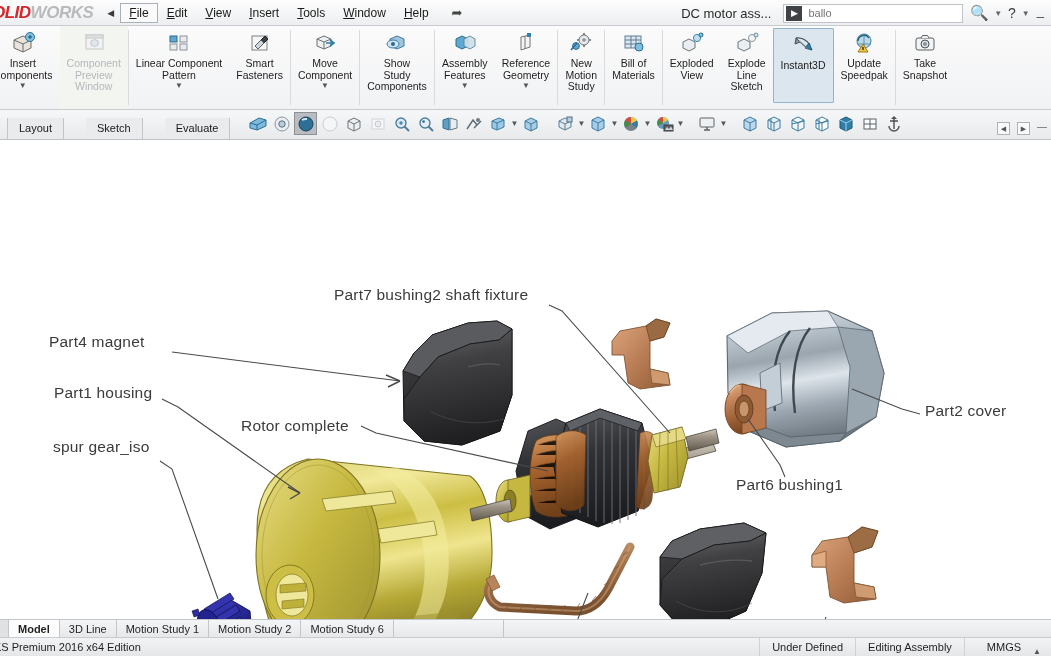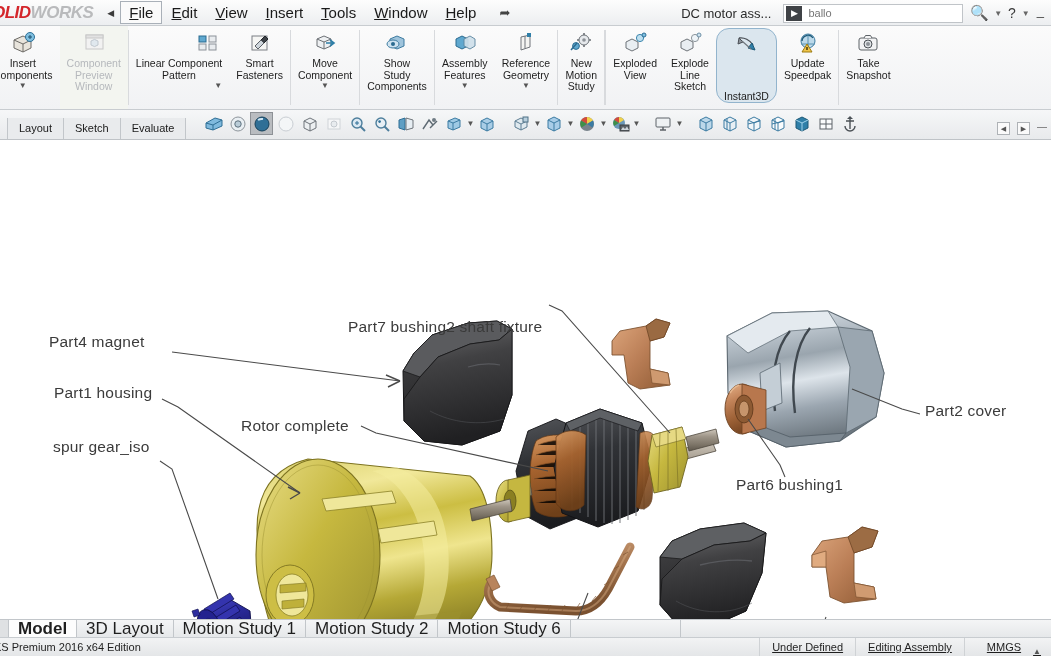--- a/index.html
+++ b/index.html
@@ -31,21 +31,21 @@
   }
   .sw-logo .a { color:#d4262b; }
   .sw-logo .b { color:#b9babc; }
   .nav-back {
     width:15px; height:20px; margin-left:4px;
     display:flex; align-items:center; justify-content:center;
     color:#3a3a3a; font-size:9px;
   }
   .menubar { display:flex; align-items:center; margin-left:2px; }
   .menuitem {
-    padding:3px 9px; font-size:15px; color:#1a1a1a; cursor:default;
+    padding:3px 9px; font-size:12px; color:#1a1a1a; cursor:default;
     white-space:nowrap;
   }
   .menuitem.boxed { border:1px solid #a9b0b8; background:#fafafa; padding:2px 8px; }
   .menuitem u { text-decoration:underline; }
   .pin-icon { margin-left:14px; color:#444; font-size:13px; display:flex; align-items:center; }
   .title-right {
     position:absolute; right:0; top:0; height:26px;
     display:flex; align-items:center; gap:0px; padding-right:4px;
   }
   .doc-title { font-size:13px; color:#2b2b2b; margin-right:12px; white-space:nowrap; }
@@ -76,32 +76,31 @@
     display:flex; align-items:stretch;
     position:relative;
   }
   .rsep { width:1px; background:#d8dadd; margin:4px 0 4px 0; }
   .rbtn {
     display:flex; flex-direction:column; align-items:center;
     justify-content:flex-start;
     padding:4px 7px 0 7px; min-width:46px; cursor:default;
     text-align:center;
   }
-  .rbtn.wide { min-width:92px;align-items:flex-end; }
+  .rbtn.wide { min-width:92px; }
   .rbtn .ic { height:26px; display:flex; align-items:center; justify-content:center; }
   .rbtn .lbl {
     font-size:10.5px; line-height:11.5px; color:#1d1d1d;
     margin-top:2px; white-space:pre-line;
   }
   .rbtn .dd { font-size:8px; color:#555; line-height:8px; margin-top:1px; }
   .rbtn.disabled .lbl { color:#b5b8bc; }
   .rbtn.active {
     background:#dbe6ee; border:1px solid #92b4cd;
-    border-radius:13px;
-    justify-content:space-between;
+    border-radius:1px;
   }
   .rbtn.hilite { background:#f3f5f0; }
 
   
   .gi { display:inline-block; }
   .gi svg { display:block; }
 
   
   .tabrow {
     height:30px; width:100%;
@@ -151,35 +150,35 @@
 
   
   .bottomtabs {
     position:absolute; left:0; top:619px; width:1051px; height:18px;
     background:linear-gradient(#f4f5f6,#e6e8ea);
     border-top:1px solid #c2c6ca;
     display:flex; align-items:stretch;
   }
   .btgrip { width:9px; border-right:1px solid #c2c6ca; background:#dfe1e3; }
   .btab {
-    padding:0 9px; font-size:17px; color:#1f1f1f;
+    padding:0 9px; font-size:11px; color:#1f1f1f;
     border-right:1px solid #c2c6ca;
     display:flex; align-items:center; cursor:default;
   }
   .btab.active { font-weight:bold; background:#fdfdfd; }
   .btfill { flex:1; border-right:1px solid #c2c6ca; max-width:110px;}
   .statusbar {
     position:absolute; left:0; top:637px; width:1051px; height:19px;
     background:linear-gradient(#f2f3f4,#e4e6e8);
     border-top:1px solid #c8ccd0;
     display:flex; align-items:center;
     font-size:11px; color:#1f1f1f;
   }
   .sb-left { padding-left:0px; margin-left:-6px; }
-  .sb-right { margin-left:auto; display:flex; align-items:flex-end; height:100%;text-decoration:underline; }
+  .sb-right { margin-left:auto; display:flex; align-items:flex-end; height:100%; }
   .sbcell {
     padding:0 12px; height:100%; display:flex; align-items:center;
     border-left:1px solid #cfd2d5;
   }
   .sbcaret { font-size:8px; color:#555; padding:0 10px 0 6px; }
 </style>
 </head>
 <body>
 
 <div class="titlebar">
@@ -340,20 +339,31 @@
         <path d="M3,18 L9,11" stroke="#2b6b90" stroke-width="1.5"></path>
       </svg>
     </span>
     <span class="lbl">New
 Motion
 Study</span>
   </div>
 
   <div class="rsep"></div>
 
+  <div class="rbtn" style="min-width:50px;">
+    <span class="ic gi">
+      <svg width="26" height="22" viewBox="0 0 26 22">
+        <rect x="4" y="4" width="16" height="12" fill="#dde6ee" stroke="#5c7d97"></rect>
+        <path d="M4,8 h16 M4,12 h16 M10,4 v12 M15,4 v12" stroke="#5c7d97"></path>
+        <circle cx="18" cy="15" r="4" fill="#7fbfe0" stroke="#2d6f96"></circle>
+      </svg>
+    </span>
+    <span class="lbl">Bill of
+Materials</span>
+  </div>
 
   <div class="rsep"></div>
 
   <div class="rbtn" style="min-width:50px;">
     <span class="ic gi">
       <svg width="26" height="22" viewBox="0 0 26 22">
         <path d="M4,10 L10,7 L16,10 L16,16 L10,19 L4,16 Z" fill="#e9eef2" stroke="#6d7378"></path>
         <circle cx="18" cy="6" r="3.6" fill="#bfe0f0" stroke="#3d86ad"></circle>
         <circle cx="22" cy="3" r="2" fill="#7fbfe0" stroke="#2d6f96"></circle>
       </svg>
@@ -412,21 +422,21 @@
         <circle cx="13" cy="12" r="2" fill="#8d9298"></circle>
       </svg>
     </span>
     <span class="lbl">Take
 Snapshot</span>
   </div>
 
 </div>
 
 <div class="tabrow">
-  <div class="cmdtabs" style="margin-left:7px;">
+  <div class="cmdtabs" style="margin-left:7px;gap:22px;">
     <div class="cmdtab">Layout</div>
     <div class="cmdtab">Sketch</div>
     <div class="cmdtab">Evaluate</div>
   </div>
 
   <div class="vtools">
     <div class="vt">
       <svg width="20" height="18" viewBox="0 0 20 18">
           <path d="M2,8 L11,3 L18,5 L18,11 L9,15 L2,13 Z" fill="#7fb9dd" stroke="#2e6e95"></path>
           <path d="M2,8 L9,10 L18,5 M9,10 L9,15" fill="none" stroke="#2e6e95"></path>
@@ -858,34 +868,34 @@
       <path d="M920,273 L902,268 L852,248"></path>
 
       <path d="M785,336 L780,324 L748,278"></path>
 
       <path d="M552,536 L560,524 L588,452"></path>
 
       <path d="M808,528 L812,514 L826,476"></path>
     </g>
   </svg>
 
-  <div class="anno" style="left:348px; top:145px;margin-top:32px;">Part7 bushing2 shaft fixture</div>
+  <div class="anno" style="left:334px; top:145px;">Part7 bushing2 shaft fixture</div>
   <div class="anno" style="left:49px;  top:192px;">Part4 magnet</div>
   <div class="anno" style="left:54px;  top:243px;">Part1 housing</div>
   <div class="anno" style="left:241px; top:276px;">Rotor complete</div>
   <div class="anno" style="left:53px;  top:297px;">spur gear_iso</div>
   <div class="anno" style="left:925px; top:261px;">Part2 cover</div>
   <div class="anno" style="left:736px; top:335px;">Part6 bushing1</div>
 
 </div>
 
 <div class="bottomtabs">
   <div class="btgrip"></div>
   <div class="btab active">Model</div>
-  <div class="btab">3D Layout</div>
+  <div class="btab">3D Line</div>
   <div class="btab">Motion Study 1</div>
   <div class="btab">Motion Study 2</div>
   <div class="btab">Motion Study 6</div>
   <div class="btfill"></div>
 </div>
 
 <div class="statusbar">
   <div class="sb-left">KS Premium 2016 x64 Edition</div>
   <div class="sb-right">
     <div class="sbcell">Under Defined</div>

